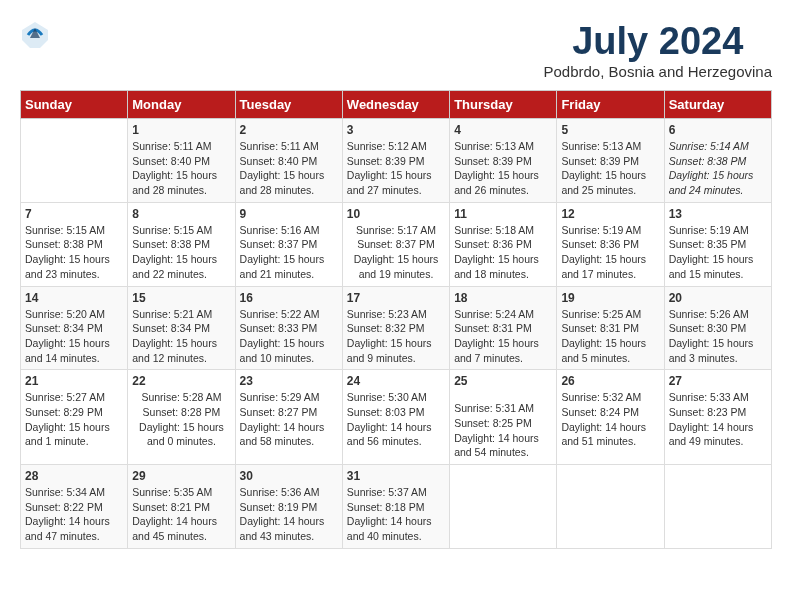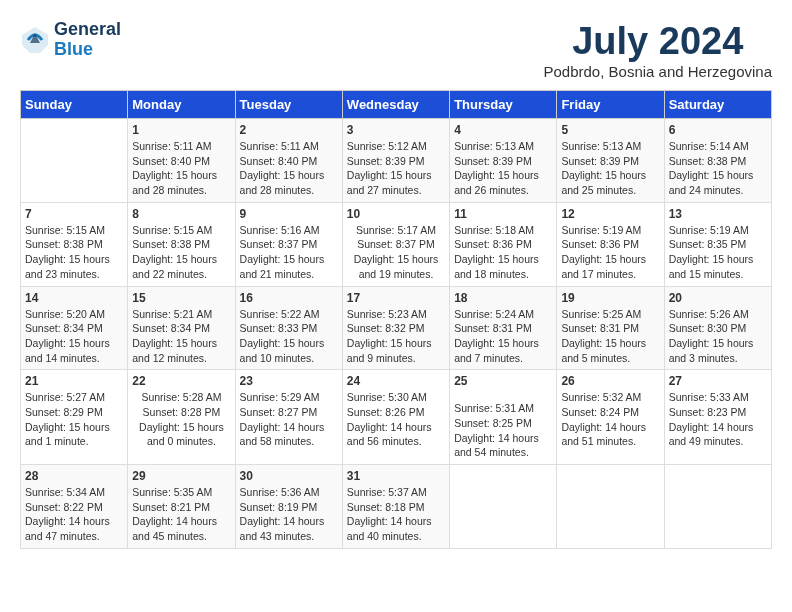--- a/index.html
+++ b/index.html
@@ -51,21 +51,21 @@
     .subtitle {
       font-size: 15px;
       color: #333;
     }
     table {
       width: 100%;
       border-collapse: collapse;
       font-size: 11px;
     }
     thead tr th {
-      background-color: #1d4ed8;
+      background-color: #b91c1c;
       color: #fff;
       padding: 6px 4px;
       text-align: left;
       font-size: 13px;
       border: 1px solid #ccc;
     }
     tbody tr td {
       border: 1px solid #ddd;
       padding: 4px 4px;
       vertical-align: top;
@@ -95,24 +95,20 @@
 </head>
 <body>
 
 <div class="header">
   <div class="logo">
     <svg class="logo-icon" viewBox="0 0 30 30" xmlns="http://www.w3.org/2000/svg">
       <polygon points="15,2 28,10 28,20 20,28 10,28 2,20 2,10" fill="#1a7abf" opacity="0.15"></polygon>
       <path d="M8,15 Q15,5 22,15" stroke="#1a7abf" stroke-width="3" fill="none"></path>
       <path d="M15,8 L20,18 L10,18 Z" fill="#1a3a5c" opacity="0.7"></path>
     </svg>
-    <div class="logo-text">
-      <span class="logo-general">General</span>
-      <span class="logo-blue">Blue</span>
-    </div>
   </div>
   <div class="title-block">
     <div class="main-title">July 2024</div>
     <div class="subtitle">Podbrdo, Bosnia and Herzegovina</div>
   </div>
 </div>
 
 <table>
   <thead>
     <tr>
@@ -153,21 +149,21 @@
 Daylight: 15 hours and 26 minutes.</div>
         </td>
         <td>
           <span class="day-num">5</span>
           <div class="day-info" style="white-space: pre-line;">Sunrise: 5:13 AM
 Sunset: 8:39 PM
 Daylight: 15 hours and 25 minutes.</div>
         </td>
         <td>
           <span class="day-num">6</span>
-          <div class="day-info" style="white-space: pre-line;">Sunrise: 5:14 AM
+          <div class="day-info" style="white-space: pre-line; font-style: italic;">Sunrise: 5:14 AM
 Sunset: 8:38 PM
 Daylight: 15 hours and 24 minutes.</div>
         </td>
       </tr>
       <tr>
         <td>
           <span class="day-num">7</span>
           <div class="day-info" style="white-space: pre-line;">Sunrise: 5:15 AM
 Sunset: 8:38 PM
 Daylight: 15 hours and 23 minutes.</div>
@@ -268,21 +264,21 @@
         </td>
         <td>
           <span class="day-num">23</span>
           <div class="day-info" style="white-space: pre-line;">Sunrise: 5:29 AM
 Sunset: 8:27 PM
 Daylight: 14 hours and 58 minutes.</div>
         </td>
         <td>
           <span class="day-num">24</span>
           <div class="day-info" style="white-space: pre-line;">Sunrise: 5:30 AM
-Sunset: 8:26 PM
+Sunset: 8:03 PM
 Daylight: 14 hours and 56 minutes.</div>
         </td>
         <td>
           <span class="day-num">25</span>
           <div class="day-info" style="white-space: pre-line; margin-top: 13px;">Sunrise: 5:31 AM
 Sunset: 8:25 PM
 Daylight: 14 hours and 54 minutes.</div>
         </td>
         <td>
           <span class="day-num">26</span>

